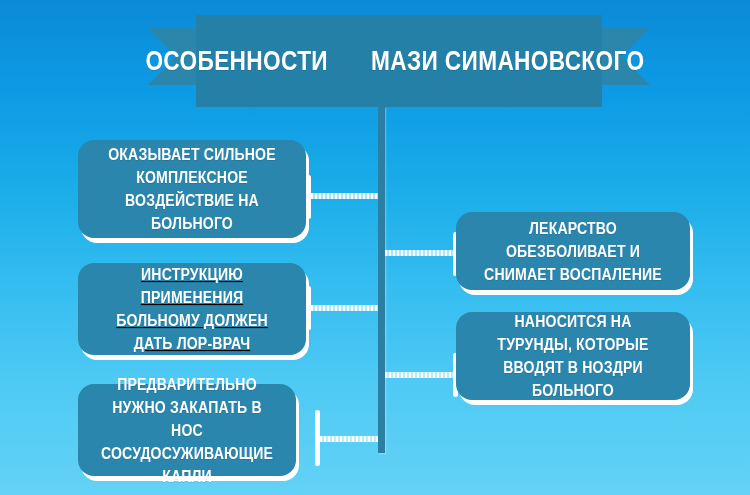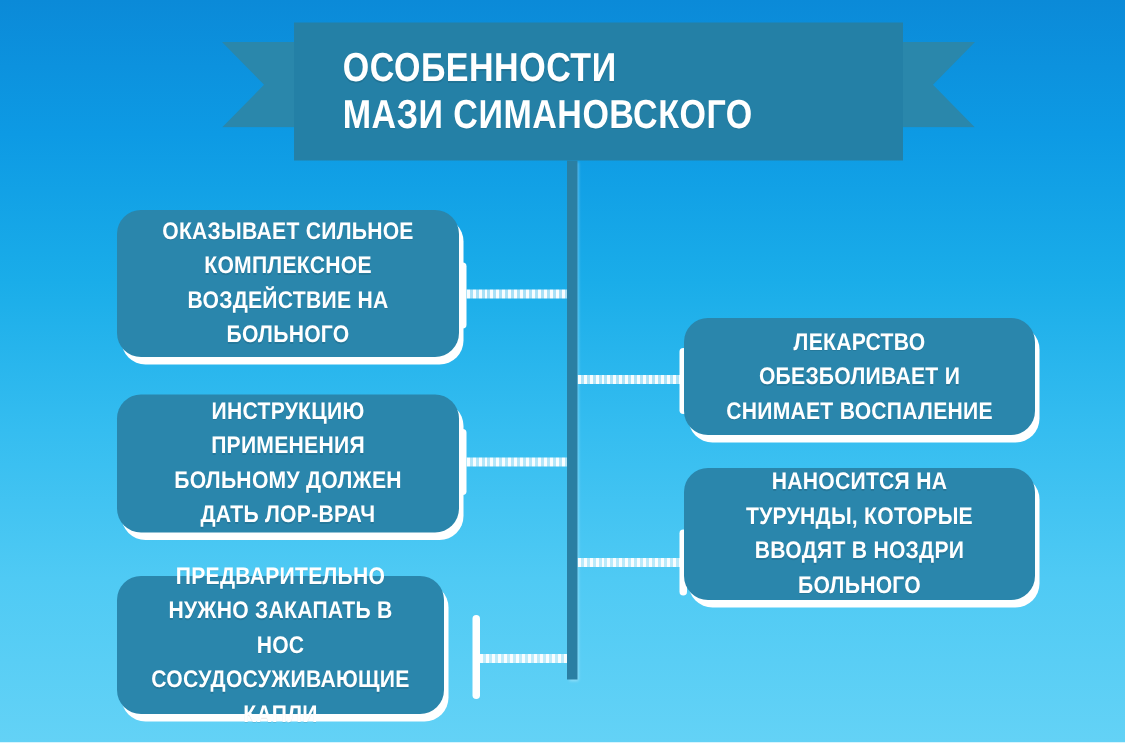--- a/index.html
+++ b/index.html
@@ -42,21 +42,22 @@
     clip-path: polygon(0 0, 100% 0, 34px 50%, 100% 100%, 0 100%);
   }
   .ribbon-main {
     position: absolute;
     left: 196px;
     top: 15px;
     width: 406px;
     height: 92px;
     background: #2480a6;
     display: flex;
-    flex-direction: column;
+    flex-direction: row;
+    align-items: center;
     justify-content: center;
     z-index: 3;
   }
   .ribbon-line {
     color: #ffffff;
     font-weight: bold;
     font-size: 27px;
     line-height: 31px;
     letter-spacing: 0.4px;
     text-transform: uppercase;
@@ -146,21 +147,21 @@
   <div class="connector" style="left:385px; top:250px; width:72px;"></div>
   <div class="tick" style="left:453px; top:232px; height:44px;"></div>
 
   <div class="connector" style="left:385px; top:372px; width:72px;"></div>
   <div class="tick" style="left:453px; top:353px; height:44px;"></div>
 
   <div class="card" style="left:78px; top:140px; width:228px; height:98px;">
     <div class="card-text">ОКАЗЫВАЕТ СИЛЬНОЕ КОМПЛЕКСНОЕ ВОЗДЕЙСТВИЕ НА БОЛЬНОГО</div>
   </div>
 
-  <div class="card" style="left:78px; top:263px; width:228px; height:92px;">
+  <div class="card" style="left:78px; top:263px; width:228px; height:92px;text-decoration:underline;">
     <div class="card-text">ИНСТРУКЦИЮ ПРИМЕНЕНИЯ БОЛЬНОМУ ДОЛЖЕН ДАТЬ ЛОР-ВРАЧ</div>
   </div>
 
   <div class="card" style="left:78px; top:384px; width:218px; height:92px;">
     <div class="card-text">ПРЕДВАРИТЕЛЬНО НУЖНО ЗАКАПАТЬ В НОС СОСУДОСУЖИВАЮЩИЕ КАПЛИ</div>
   </div>
 
   <div class="card" style="left:456px; top:312px; width:234px; height:88px;">
     <div class="card-text">НАНОСИТСЯ НА ТУРУНДЫ, КОТОРЫЕ ВВОДЯТ В НОЗДРИ БОЛЬНОГО</div>
   </div>

